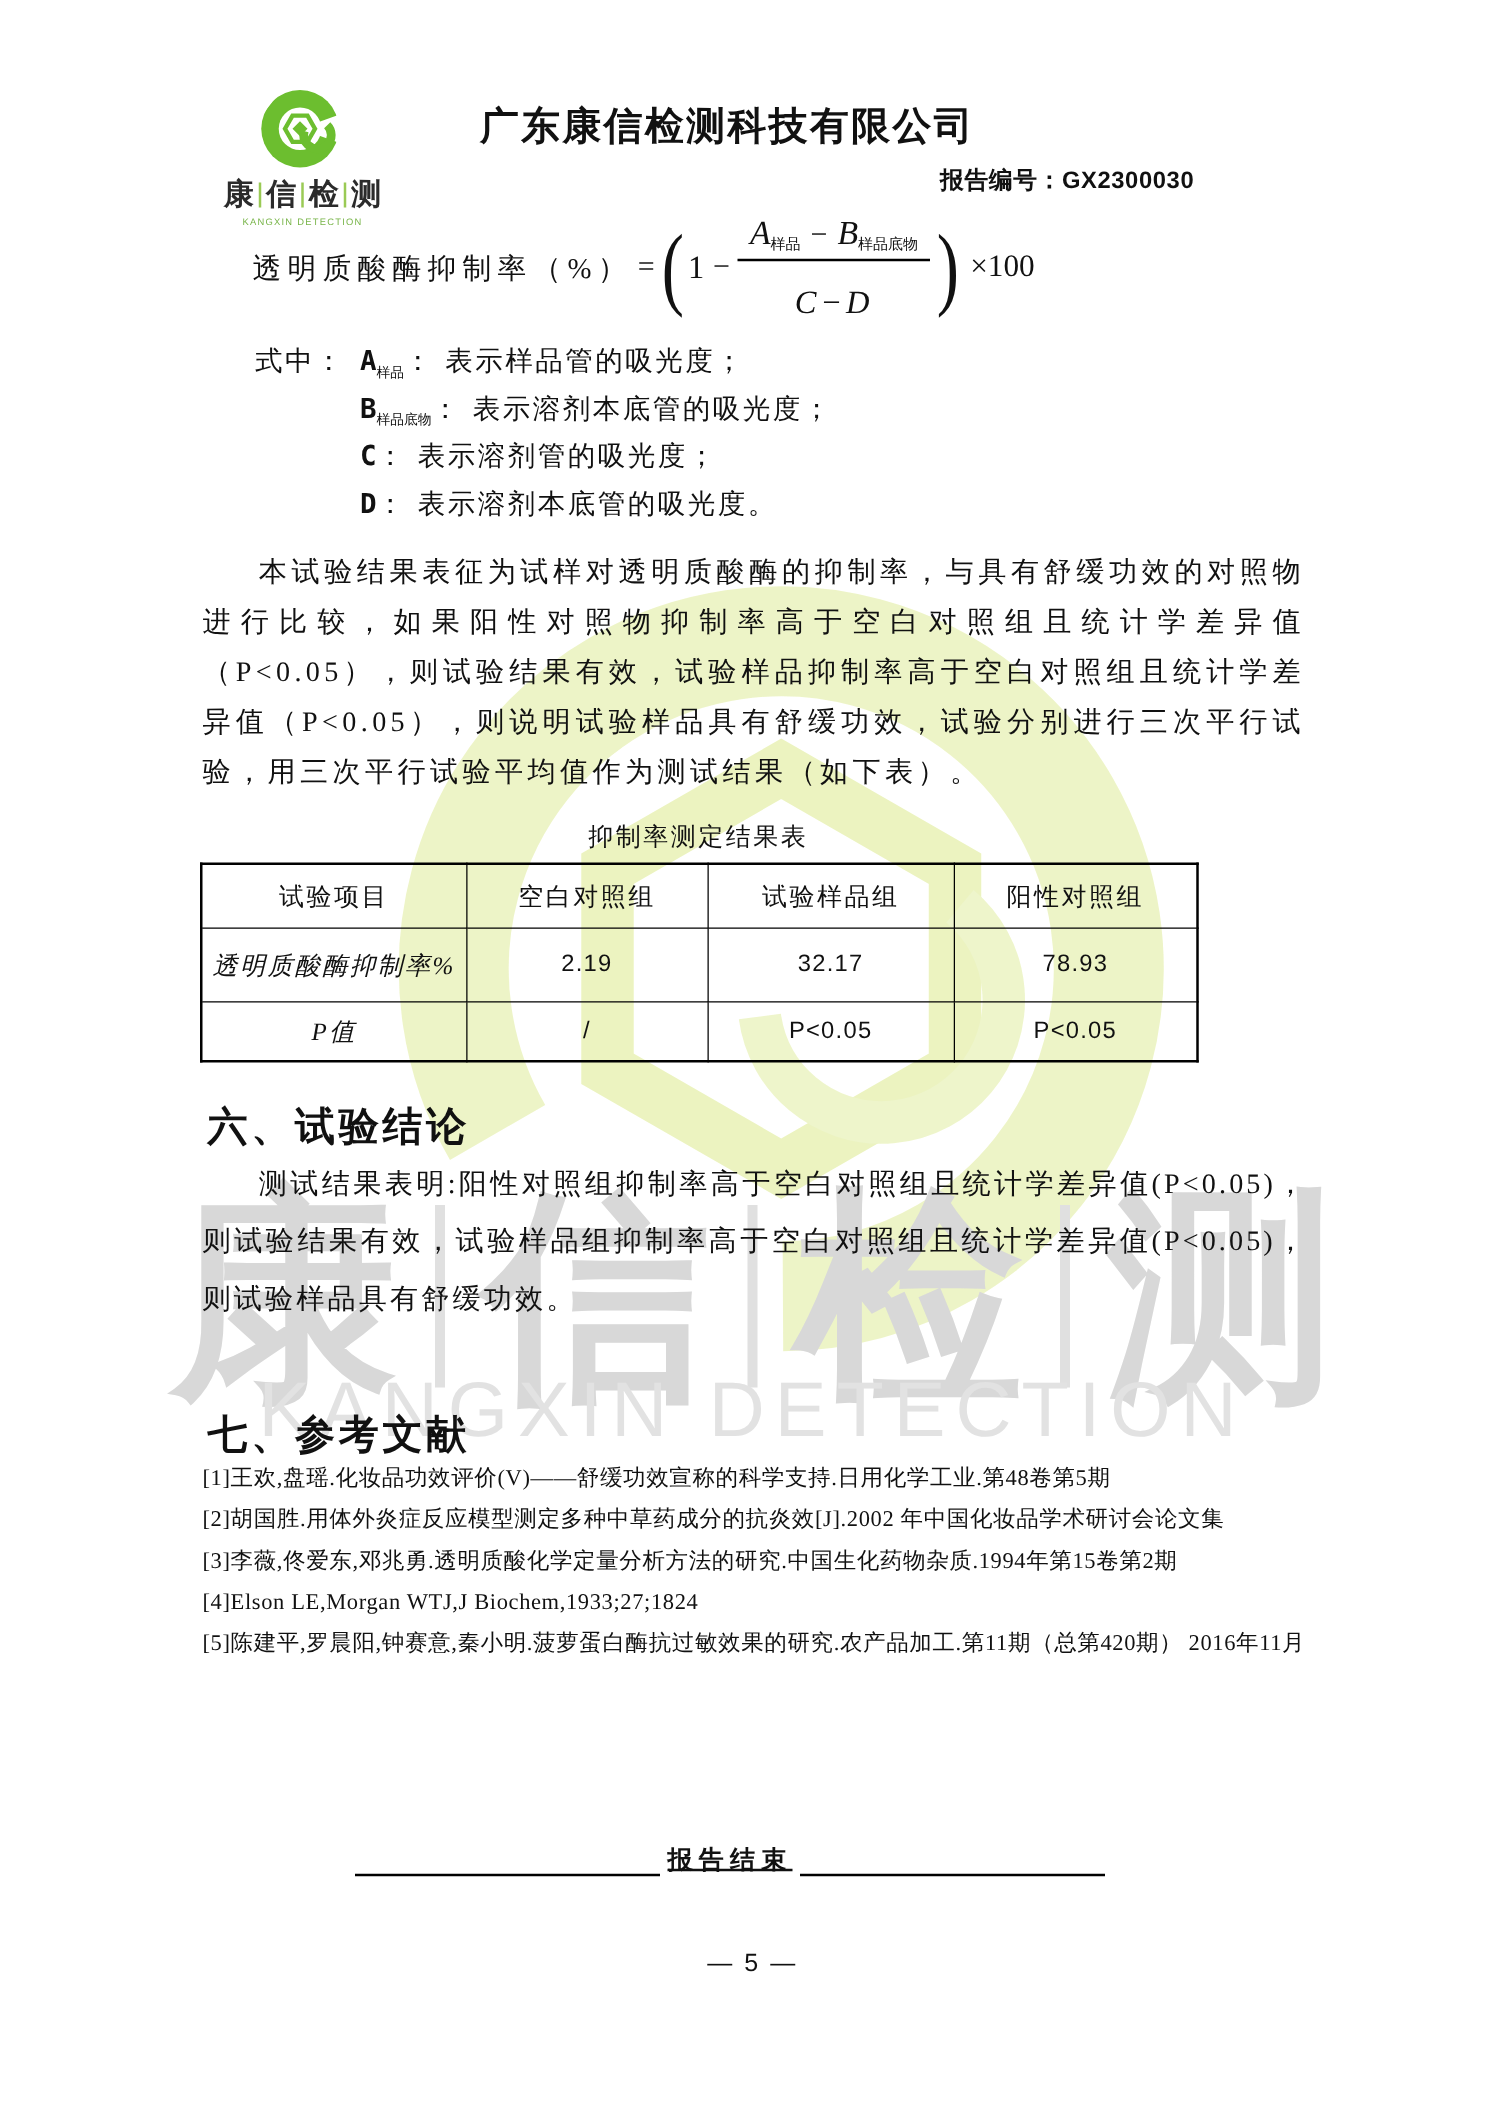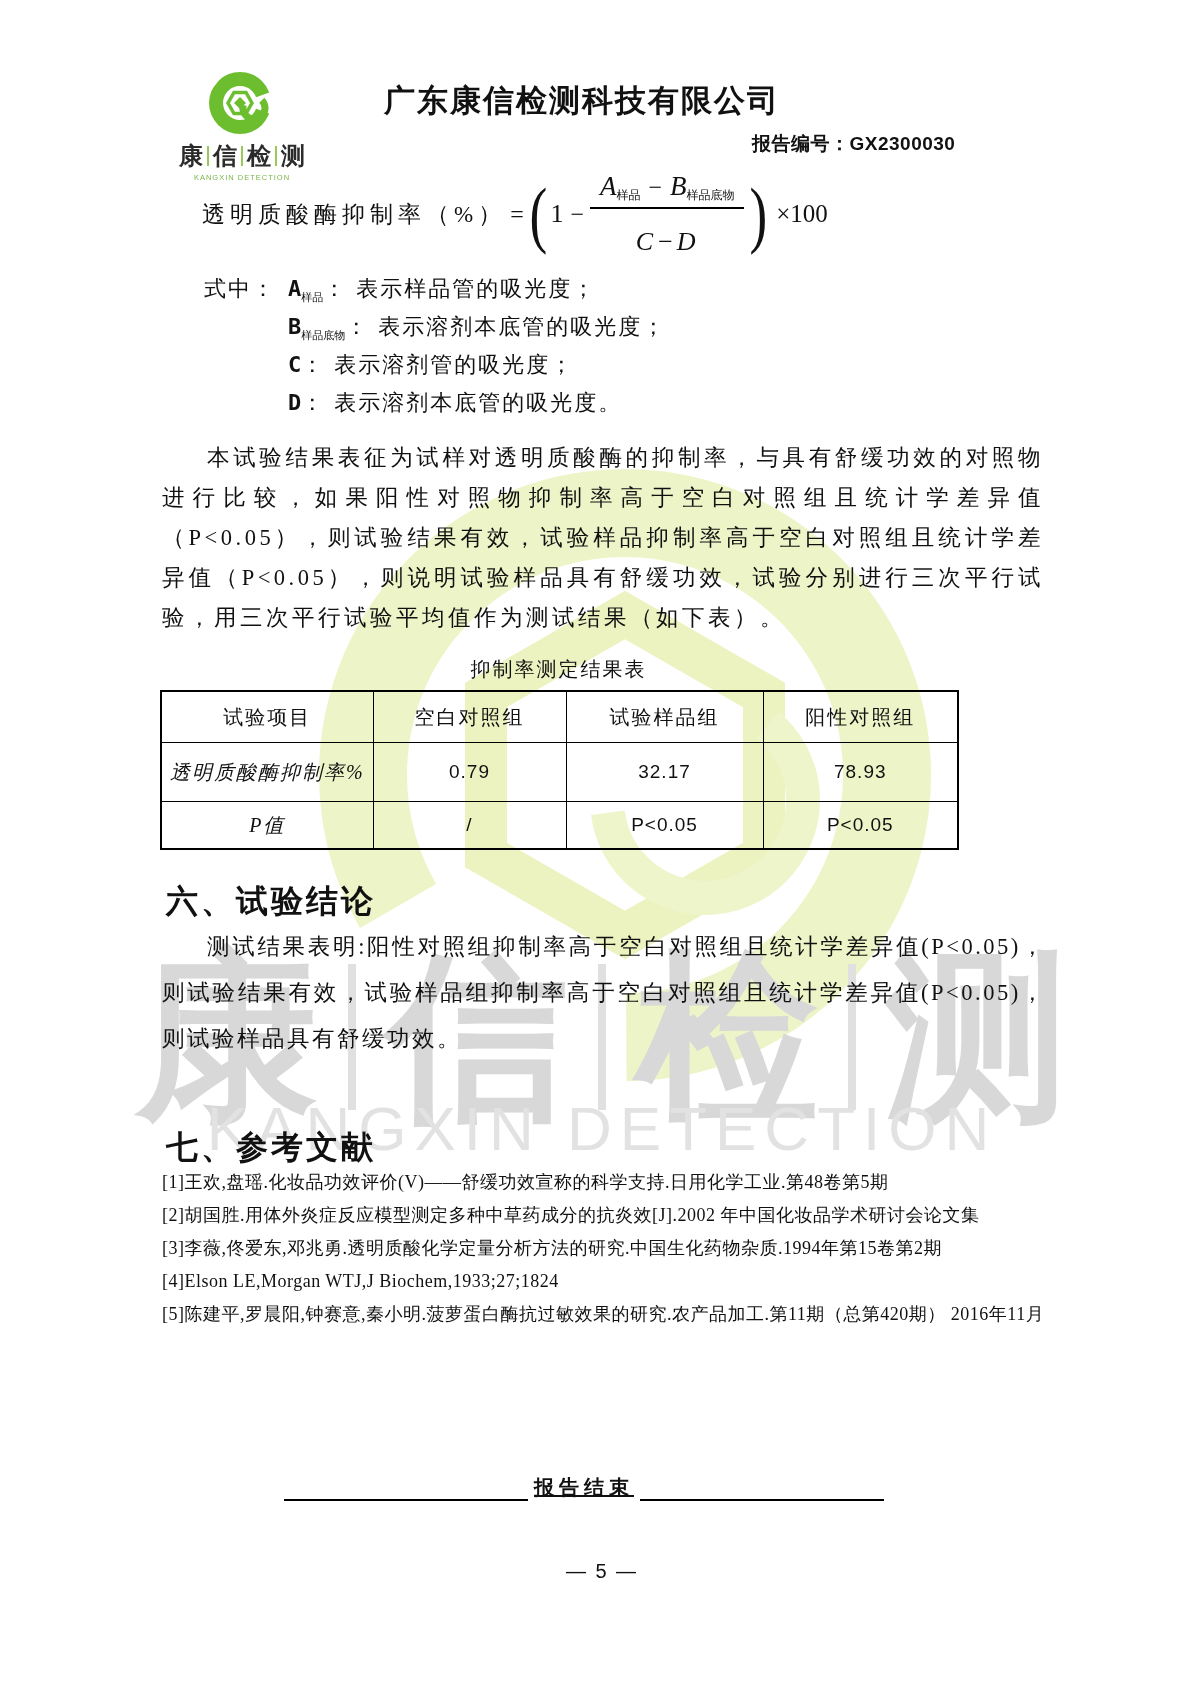--- a/index.html
+++ b/index.html
@@ -176,21 +176,21 @@
         </colgroup>
       <tbody>
           <tr class="tr-head">
         <td>试验项目</td>
         <td>空白对照组</td>
         <td>试验样品组</td>
         <td>阳性对照组</td>
       </tr>
       <tr class="tr-data">
         <td class="td-lbl">透明质酸酶抑制率%</td>
-        <td class="td-val">0.79</td>
+        <td class="td-val">2.19</td>
         <td class="td-val">32.17</td>
         <td class="td-val">78.93</td>
       </tr>
       <tr class="tr-p">
         <td class="td-lbl">P值</td>
         <td class="td-val">/</td>
         <td class="td-val">P&lt;0.05</td>
         <td class="td-val">P&lt;0.05</td>
       </tr>
     </tbody>

